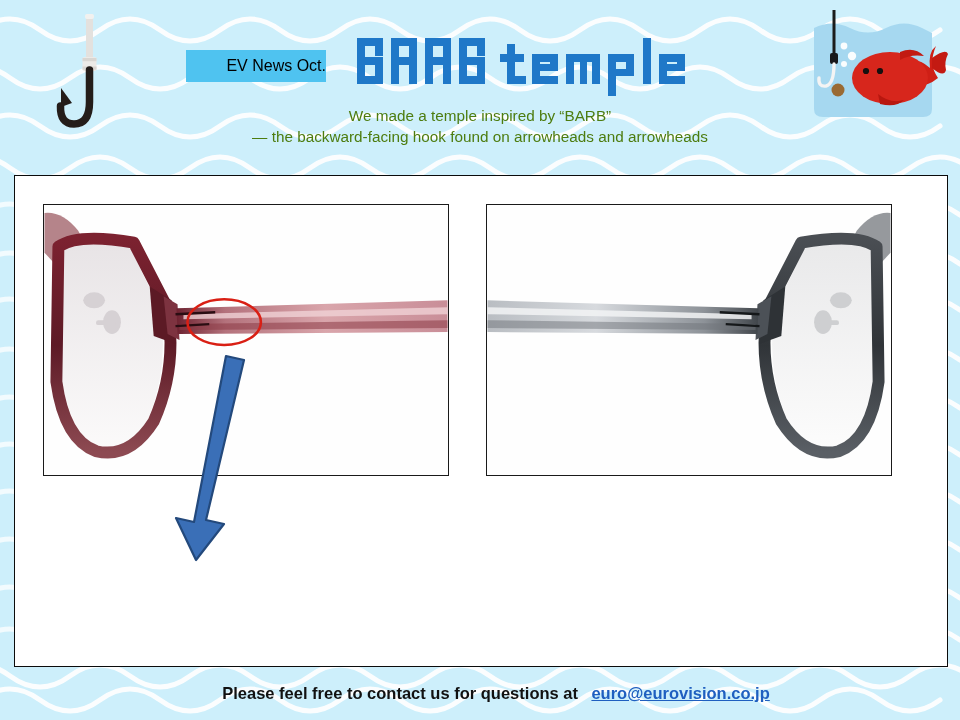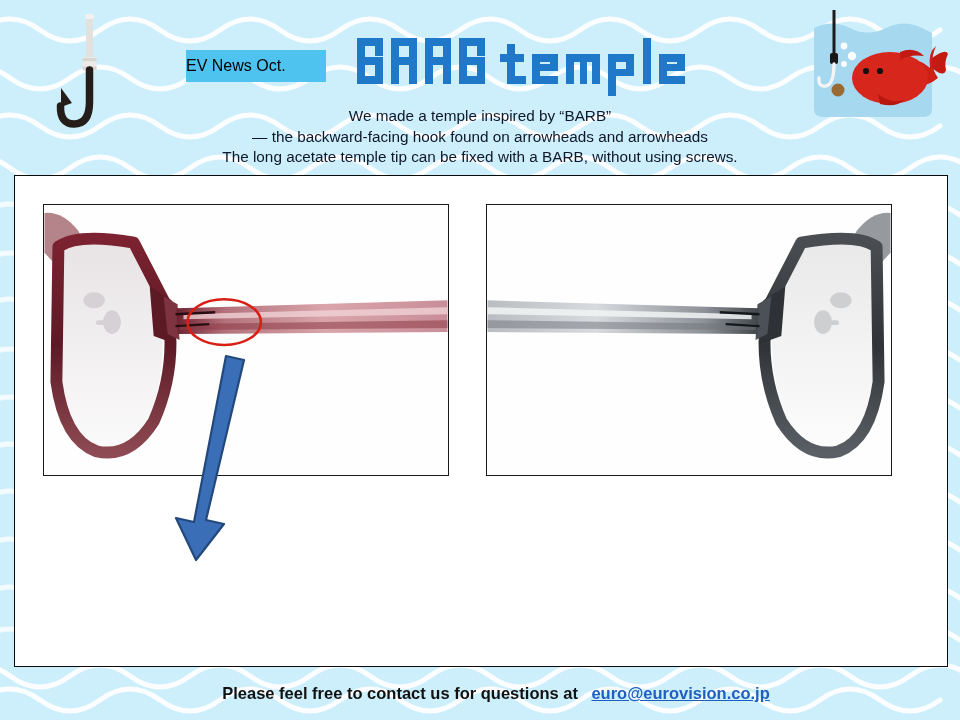--- a/index.html
+++ b/index.html
@@ -23,38 +23,38 @@
     pointer-events: none;
   }
 
   
   #badge {
     position: absolute;
     left: 186px; top: 50px;
     width: 140px; height: 32px;
     background: #4fc3f0;
     z-index: 4;
-    display: flex; align-items: center; justify-content: flex-start;
+    display: flex; align-items: center; justify-content: flex-end;
   }
 
   #title {
     position: absolute;
     left: 355px; top: 34px;
     width: 400px; height: 62px;
     z-index: 4;
   }
   #title svg { display: block; }
 
   #subtitle {
     position: absolute;
     left: 80px; top: 106px;
     width: 800px;
     z-index: 4;
     text-align: center;
-    color: #0f172a;
+    color: #4d7c0f;
     font-size: 15.3px;
     line-height: 20.5px;
   }
   #subtitle div { white-space: nowrap; }
 
   
   #hook-art {
     position: absolute; left: 56px; top: 2px;
     width: 70px; height: 128px; z-index: 3;
   }
@@ -240,21 +240,20 @@
           <rect x="304" y="30" width="26" height="7"></rect>
         <rect x="304" y="42" width="26" height="8"></rect>
       </g>
       <text x="0" y="60" font-size="0" fill="none">BARB temple</text>
     </svg>
   </div>
 
   <div id="subtitle">
     <div>We made a temple inspired by “BARB”</div>
     <div>— the backward-facing hook found on arrowheads and arrowheads</div>
-    <div>The long acetate temple tip can be fixed with a BARB, without using screws.</div>
   </div>
 
   <div id="panel">
 
     <div id="photo-left" class="photo-frame">
       <svg viewBox="0 0 406 272">
         <rect width="406" height="272" fill="#fefefe"></rect>
         <defs>
           <linearGradient id="bgLens" x1="0" y1="0" x2="0" y2="1">
             <stop offset="0" stop-color="#e8e4e6"></stop>

